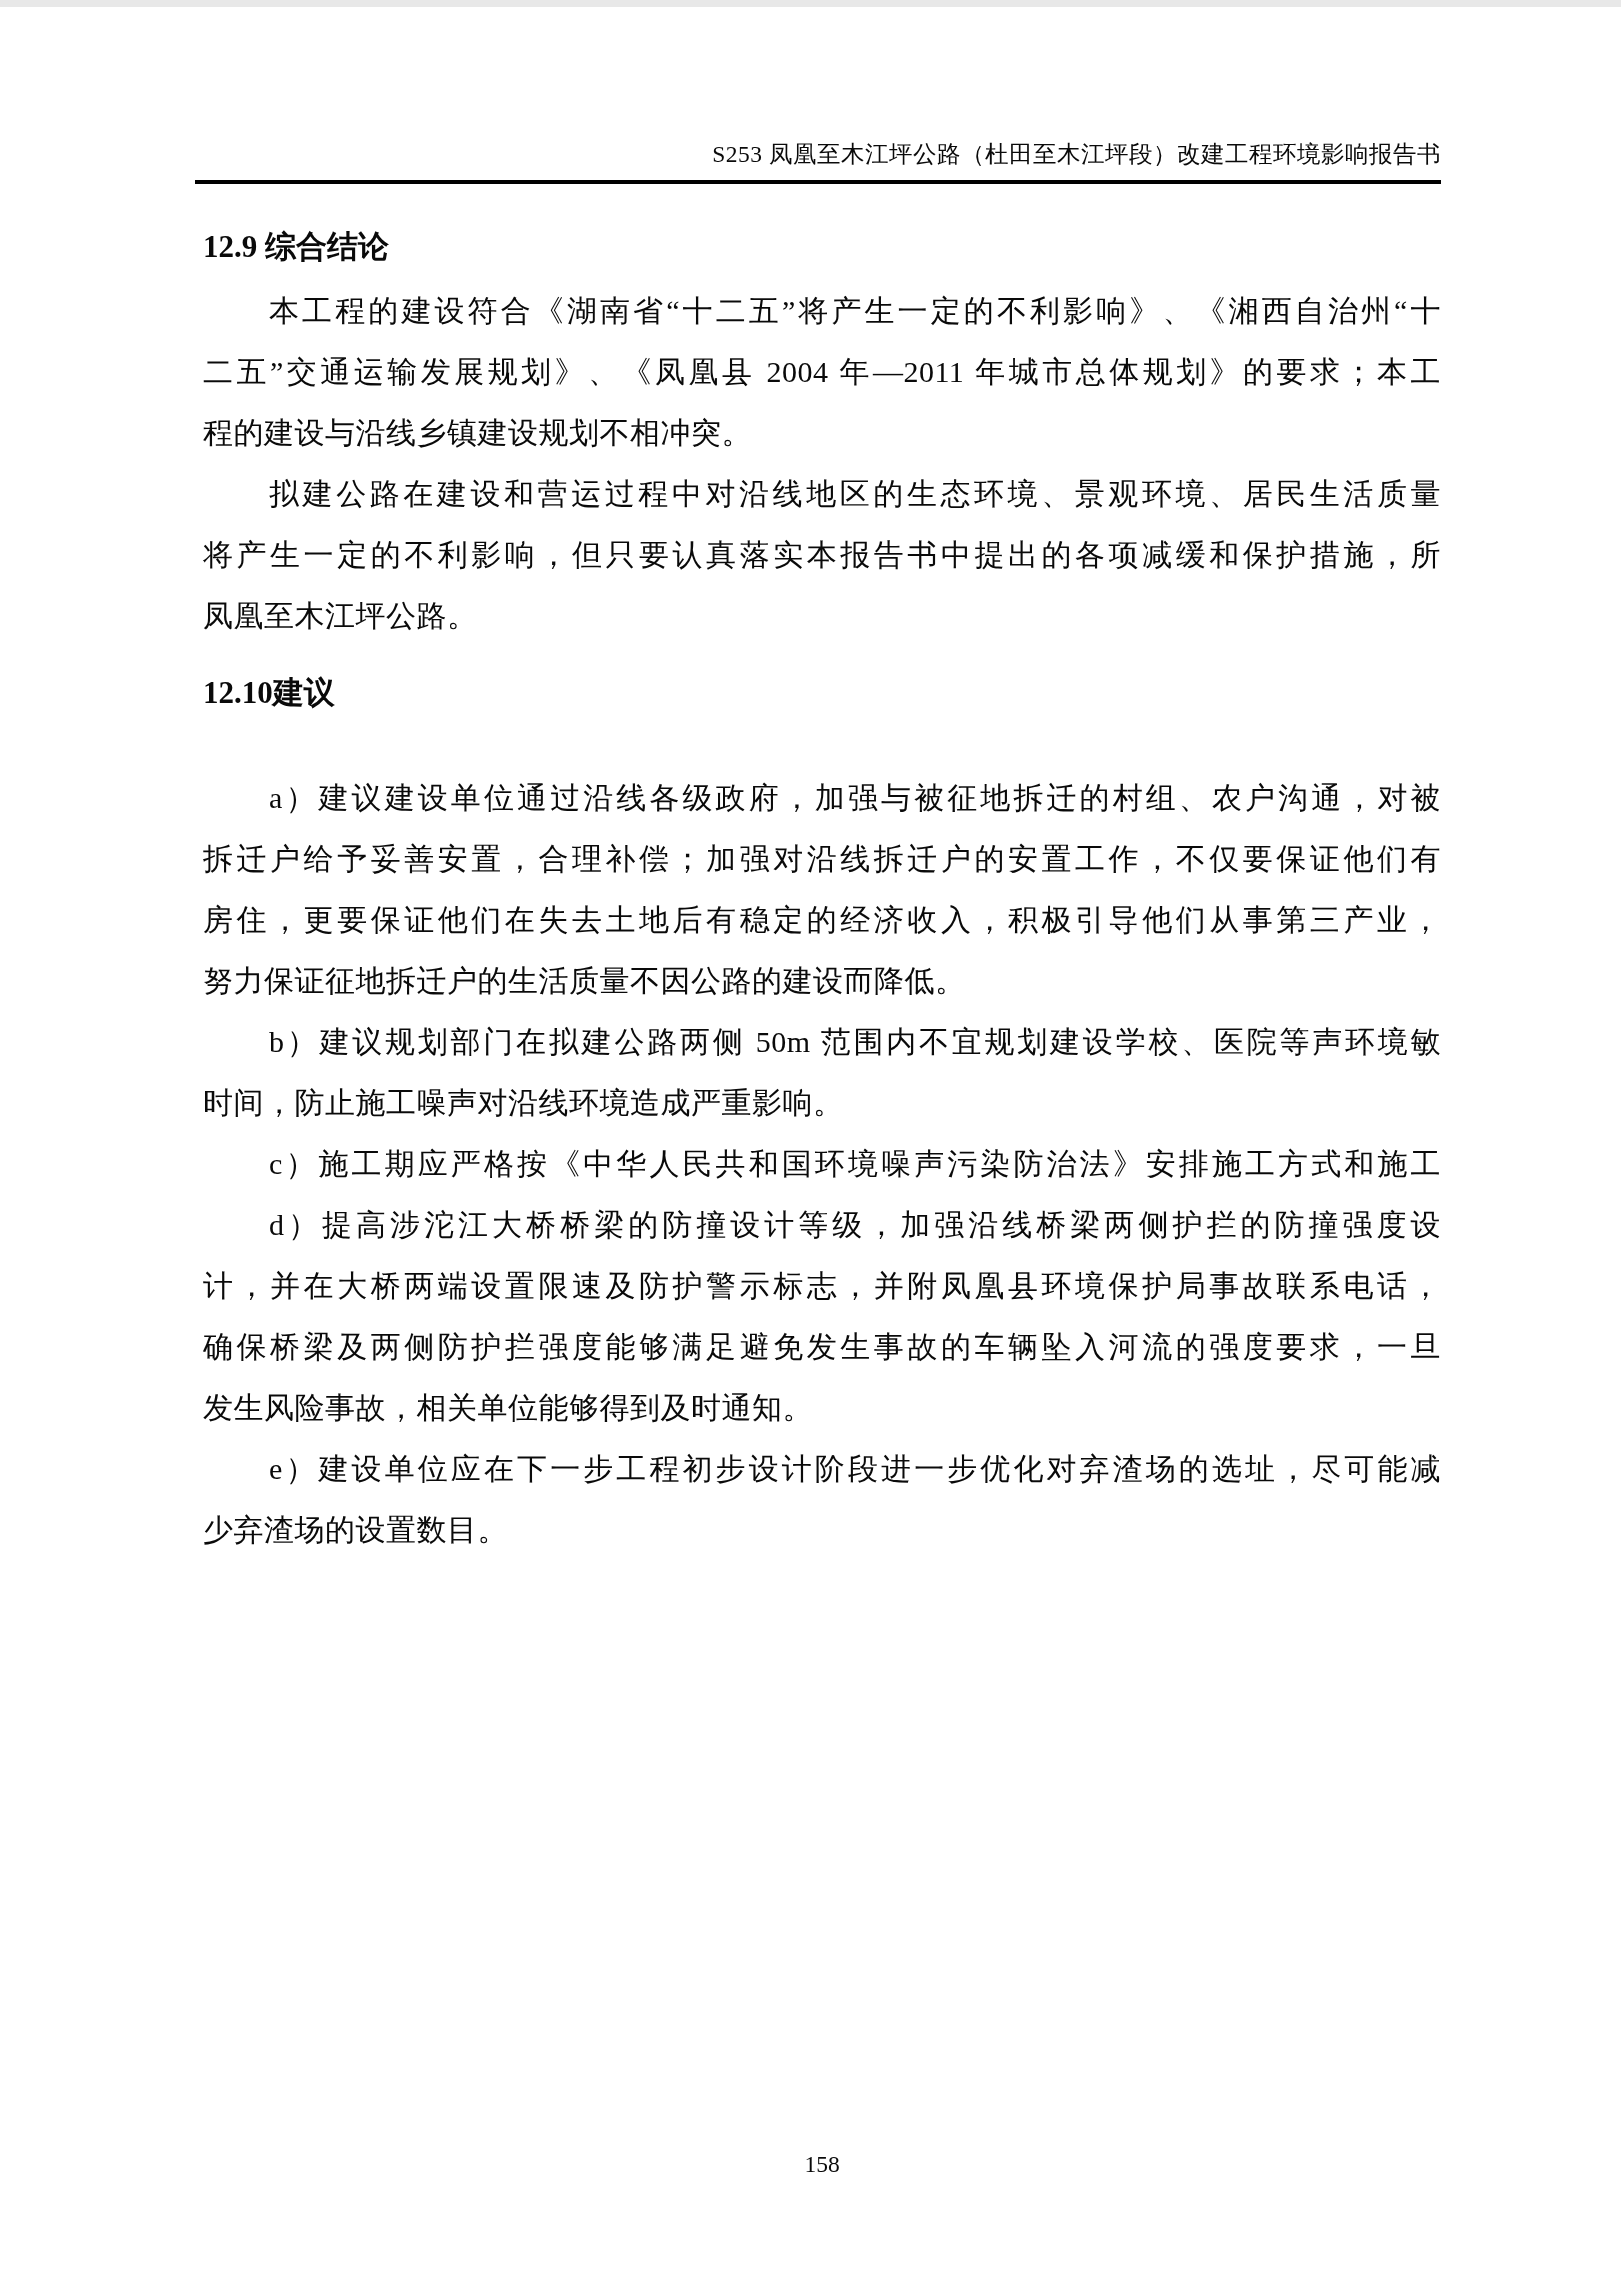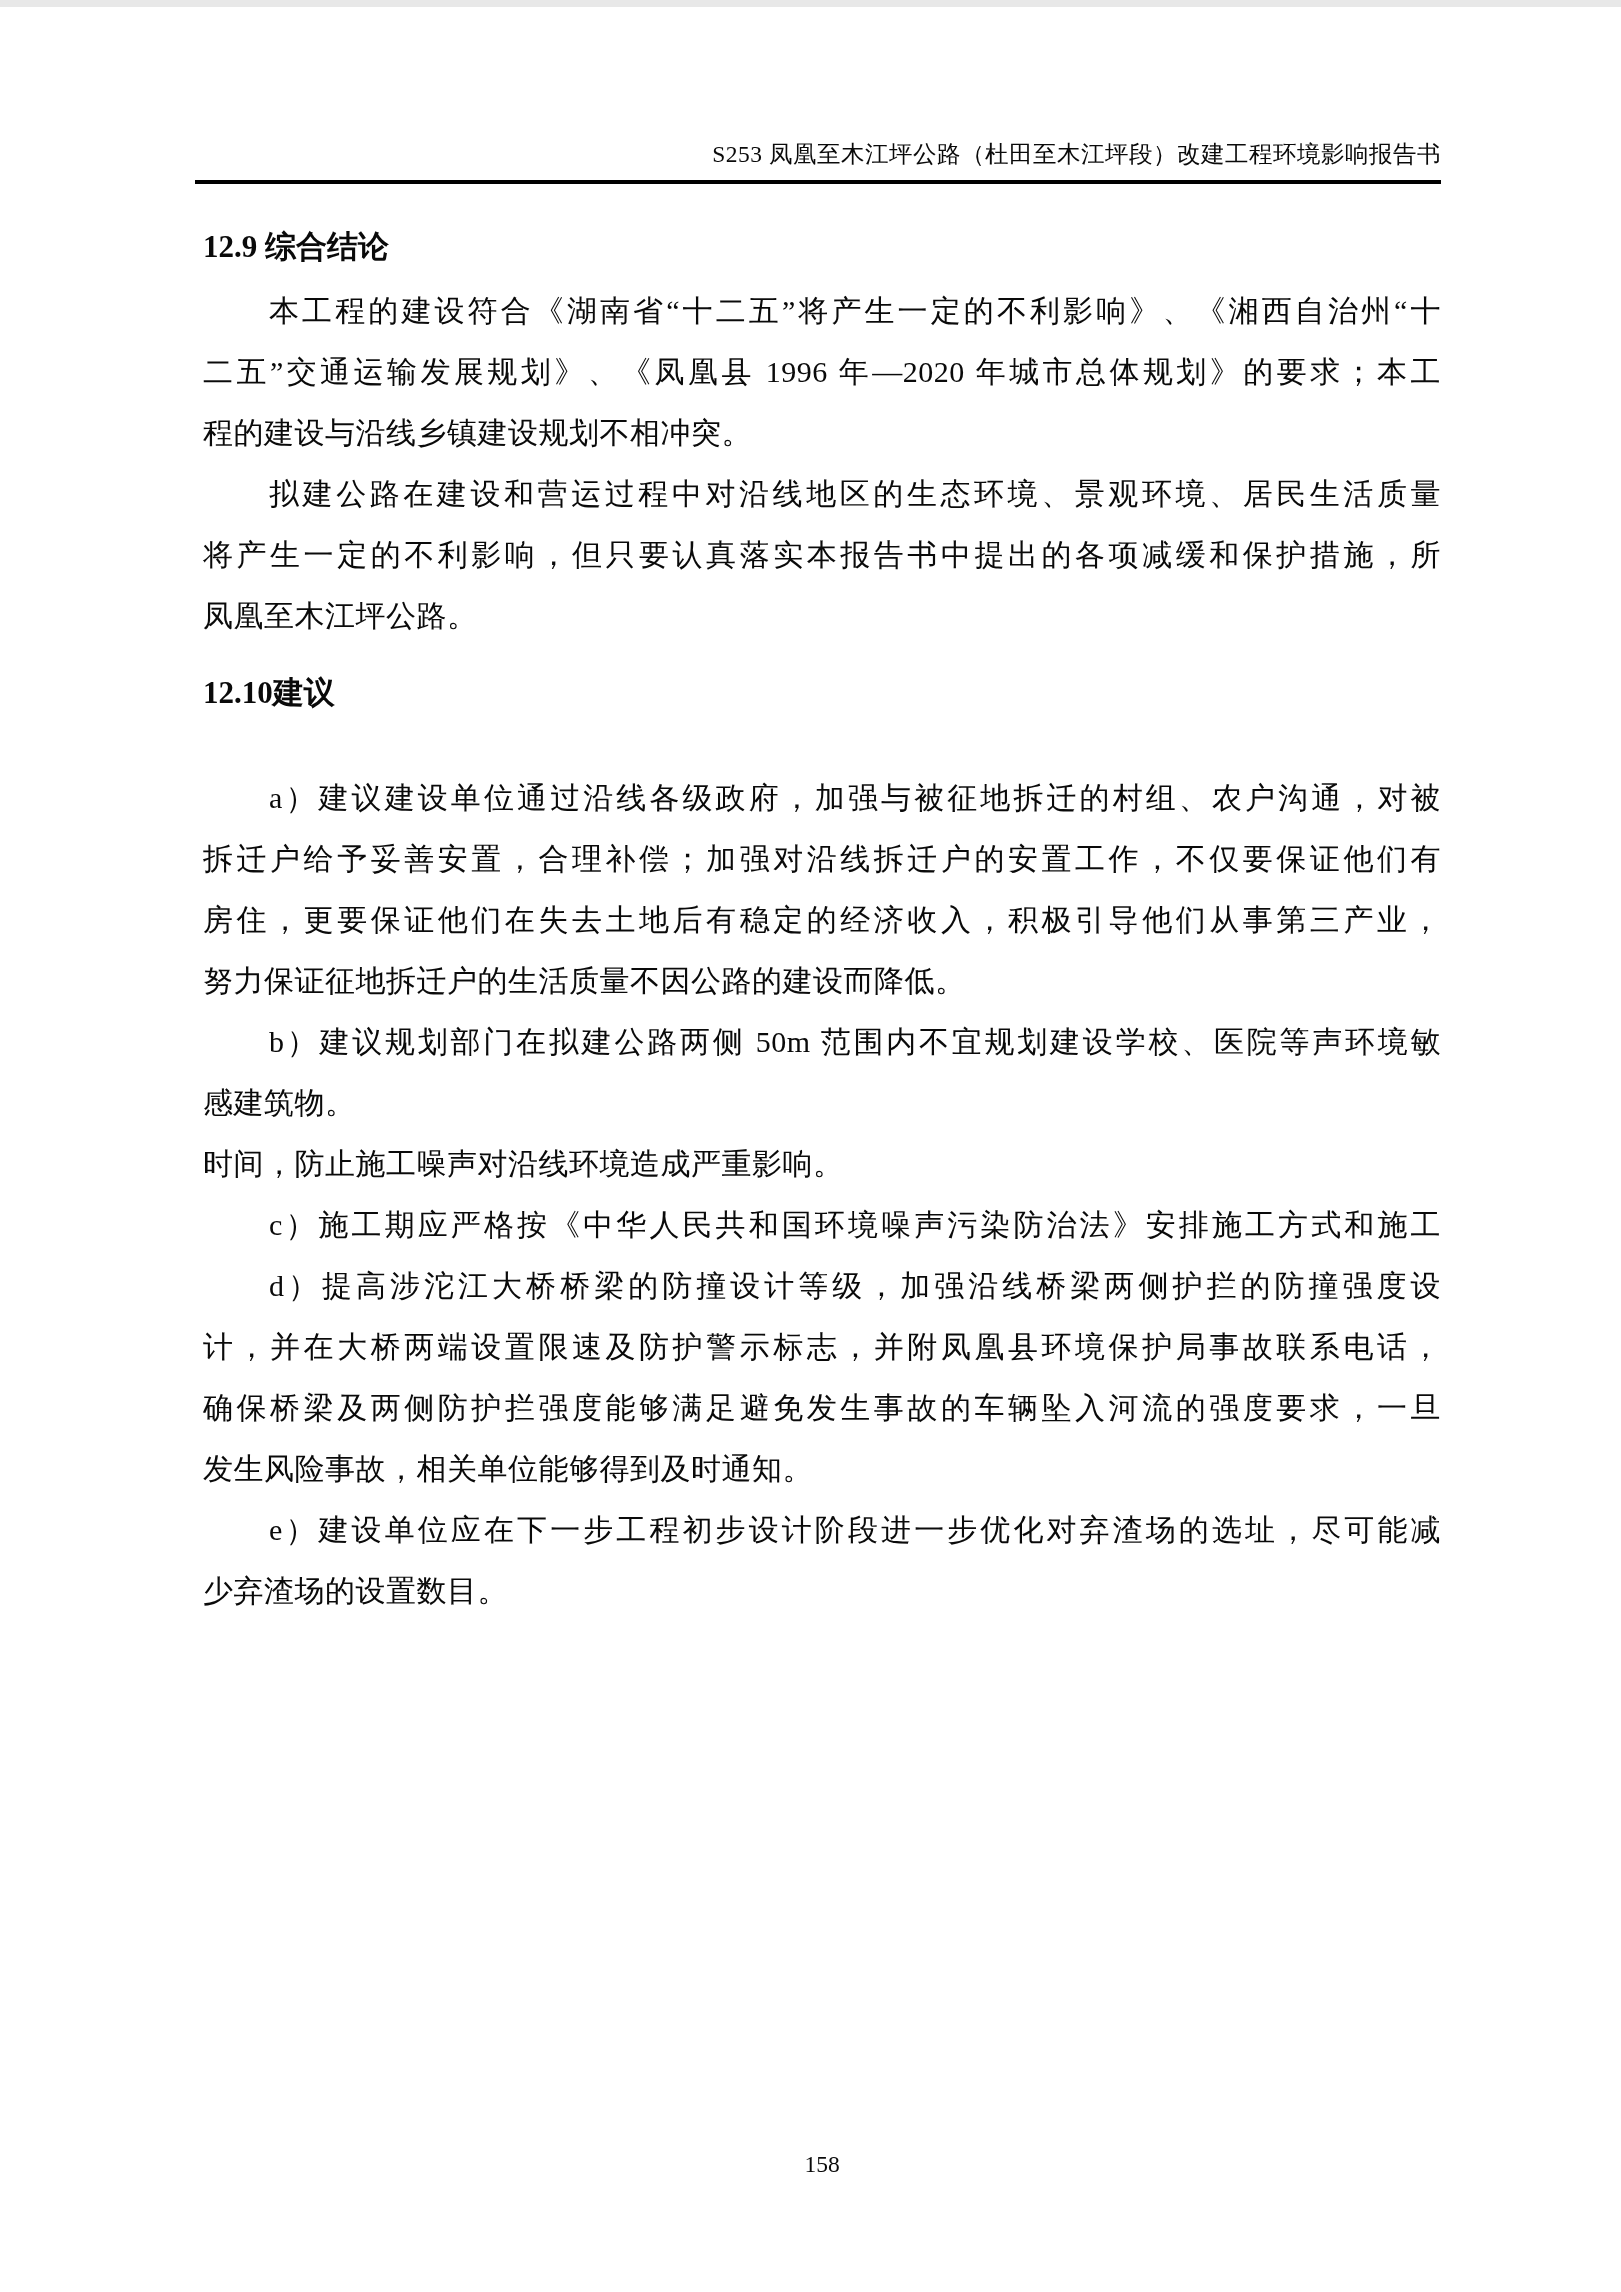--- a/index.html
+++ b/index.html
@@ -62,38 +62,37 @@
 <div class="page" data-name="document-page">
   <div data-name="page-header">
     <div class="hdr-title" data-name="header-title">S253 凤凰至木江坪公路（杜田至木江坪段）改建工程环境影响报告书</div>
     <div class="hdr-rule" data-name="header-rule"></div>
   </div>
 
   <div data-name="doc-body">
       <div class="heading" data-name="heading-12-9">12.9 综合结论</div>
       <div class="para" data-name="paragraph">
         <div class="line indent fill" data-name="text-line">本工程的建设符合《湖南省“十二五”将产生一定的不利影响》、《湘西自治州“十</div>
-        <div class="line fill" data-name="text-line">二五”交通运输发展规划》、《凤凰县 1996 年—2020 年城市总体规划》的要求；本工</div>
+        <div class="line fill" data-name="text-line">二五”交通运输发展规划》、《凤凰县 2004 年—2011 年城市总体规划》的要求；本工</div>
         <div class="line" data-name="text-line">程的建设与沿线乡镇建设规划不相冲突。</div>
       </div>
       <div class="para" data-name="paragraph">
         <div class="line indent fill" data-name="text-line">拟建公路在建设和营运过程中对沿线地区的生态环境、景观环境、居民生活质量</div>
         <div class="line fill" data-name="text-line">将产生一定的不利影响，但只要认真落实本报告书中提出的各项减缓和保护措施，所</div>
         <div class="line" data-name="text-line">凤凰至木江坪公路。</div>
       </div>
       <div class="heading" data-name="heading-12-10">12.10建议</div>
       <div class="para" data-name="paragraph">
         <div class="line indent fill" data-name="text-line">a）建议建设单位通过沿线各级政府，加强与被征地拆迁的村组、农户沟通，对被</div>
         <div class="line fill" data-name="text-line">拆迁户给予妥善安置，合理补偿；加强对沿线拆迁户的安置工作，不仅要保证他们有</div>
         <div class="line fill" data-name="text-line">房住，更要保证他们在失去土地后有稳定的经济收入，积极引导他们从事第三产业，</div>
         <div class="line" data-name="text-line">努力保证征地拆迁户的生活质量不因公路的建设而降低。</div>
       </div>
       <div class="para" data-name="paragraph">
         <div class="line indent fill" data-name="text-line">b）建议规划部门在拟建公路两侧 50m 范围内不宜规划建设学校、医院等声环境敏</div>
-        <div class="line" data-name="text-line">感建筑物。</div>
       </div>
       <div class="para" data-name="paragraph">
         <div class="line" data-name="text-line">时间，防止施工噪声对沿线环境造成严重影响。</div>
         <div class="line indent fill" data-name="text-line">c）施工期应严格按《中华人民共和国环境噪声污染防治法》安排施工方式和施工</div>
       </div>
       <div class="para" data-name="paragraph">
         <div class="line indent fill" data-name="text-line">d）提高涉沱江大桥桥梁的防撞设计等级，加强沿线桥梁两侧护拦的防撞强度设</div>
         <div class="line fill" data-name="text-line">计，并在大桥两端设置限速及防护警示标志，并附凤凰县环境保护局事故联系电话，</div>
         <div class="line fill" data-name="text-line">确保桥梁及两侧防护拦强度能够满足避免发生事故的车辆坠入河流的强度要求，一旦</div>
         <div class="line" data-name="text-line">发生风险事故，相关单位能够得到及时通知。</div>

